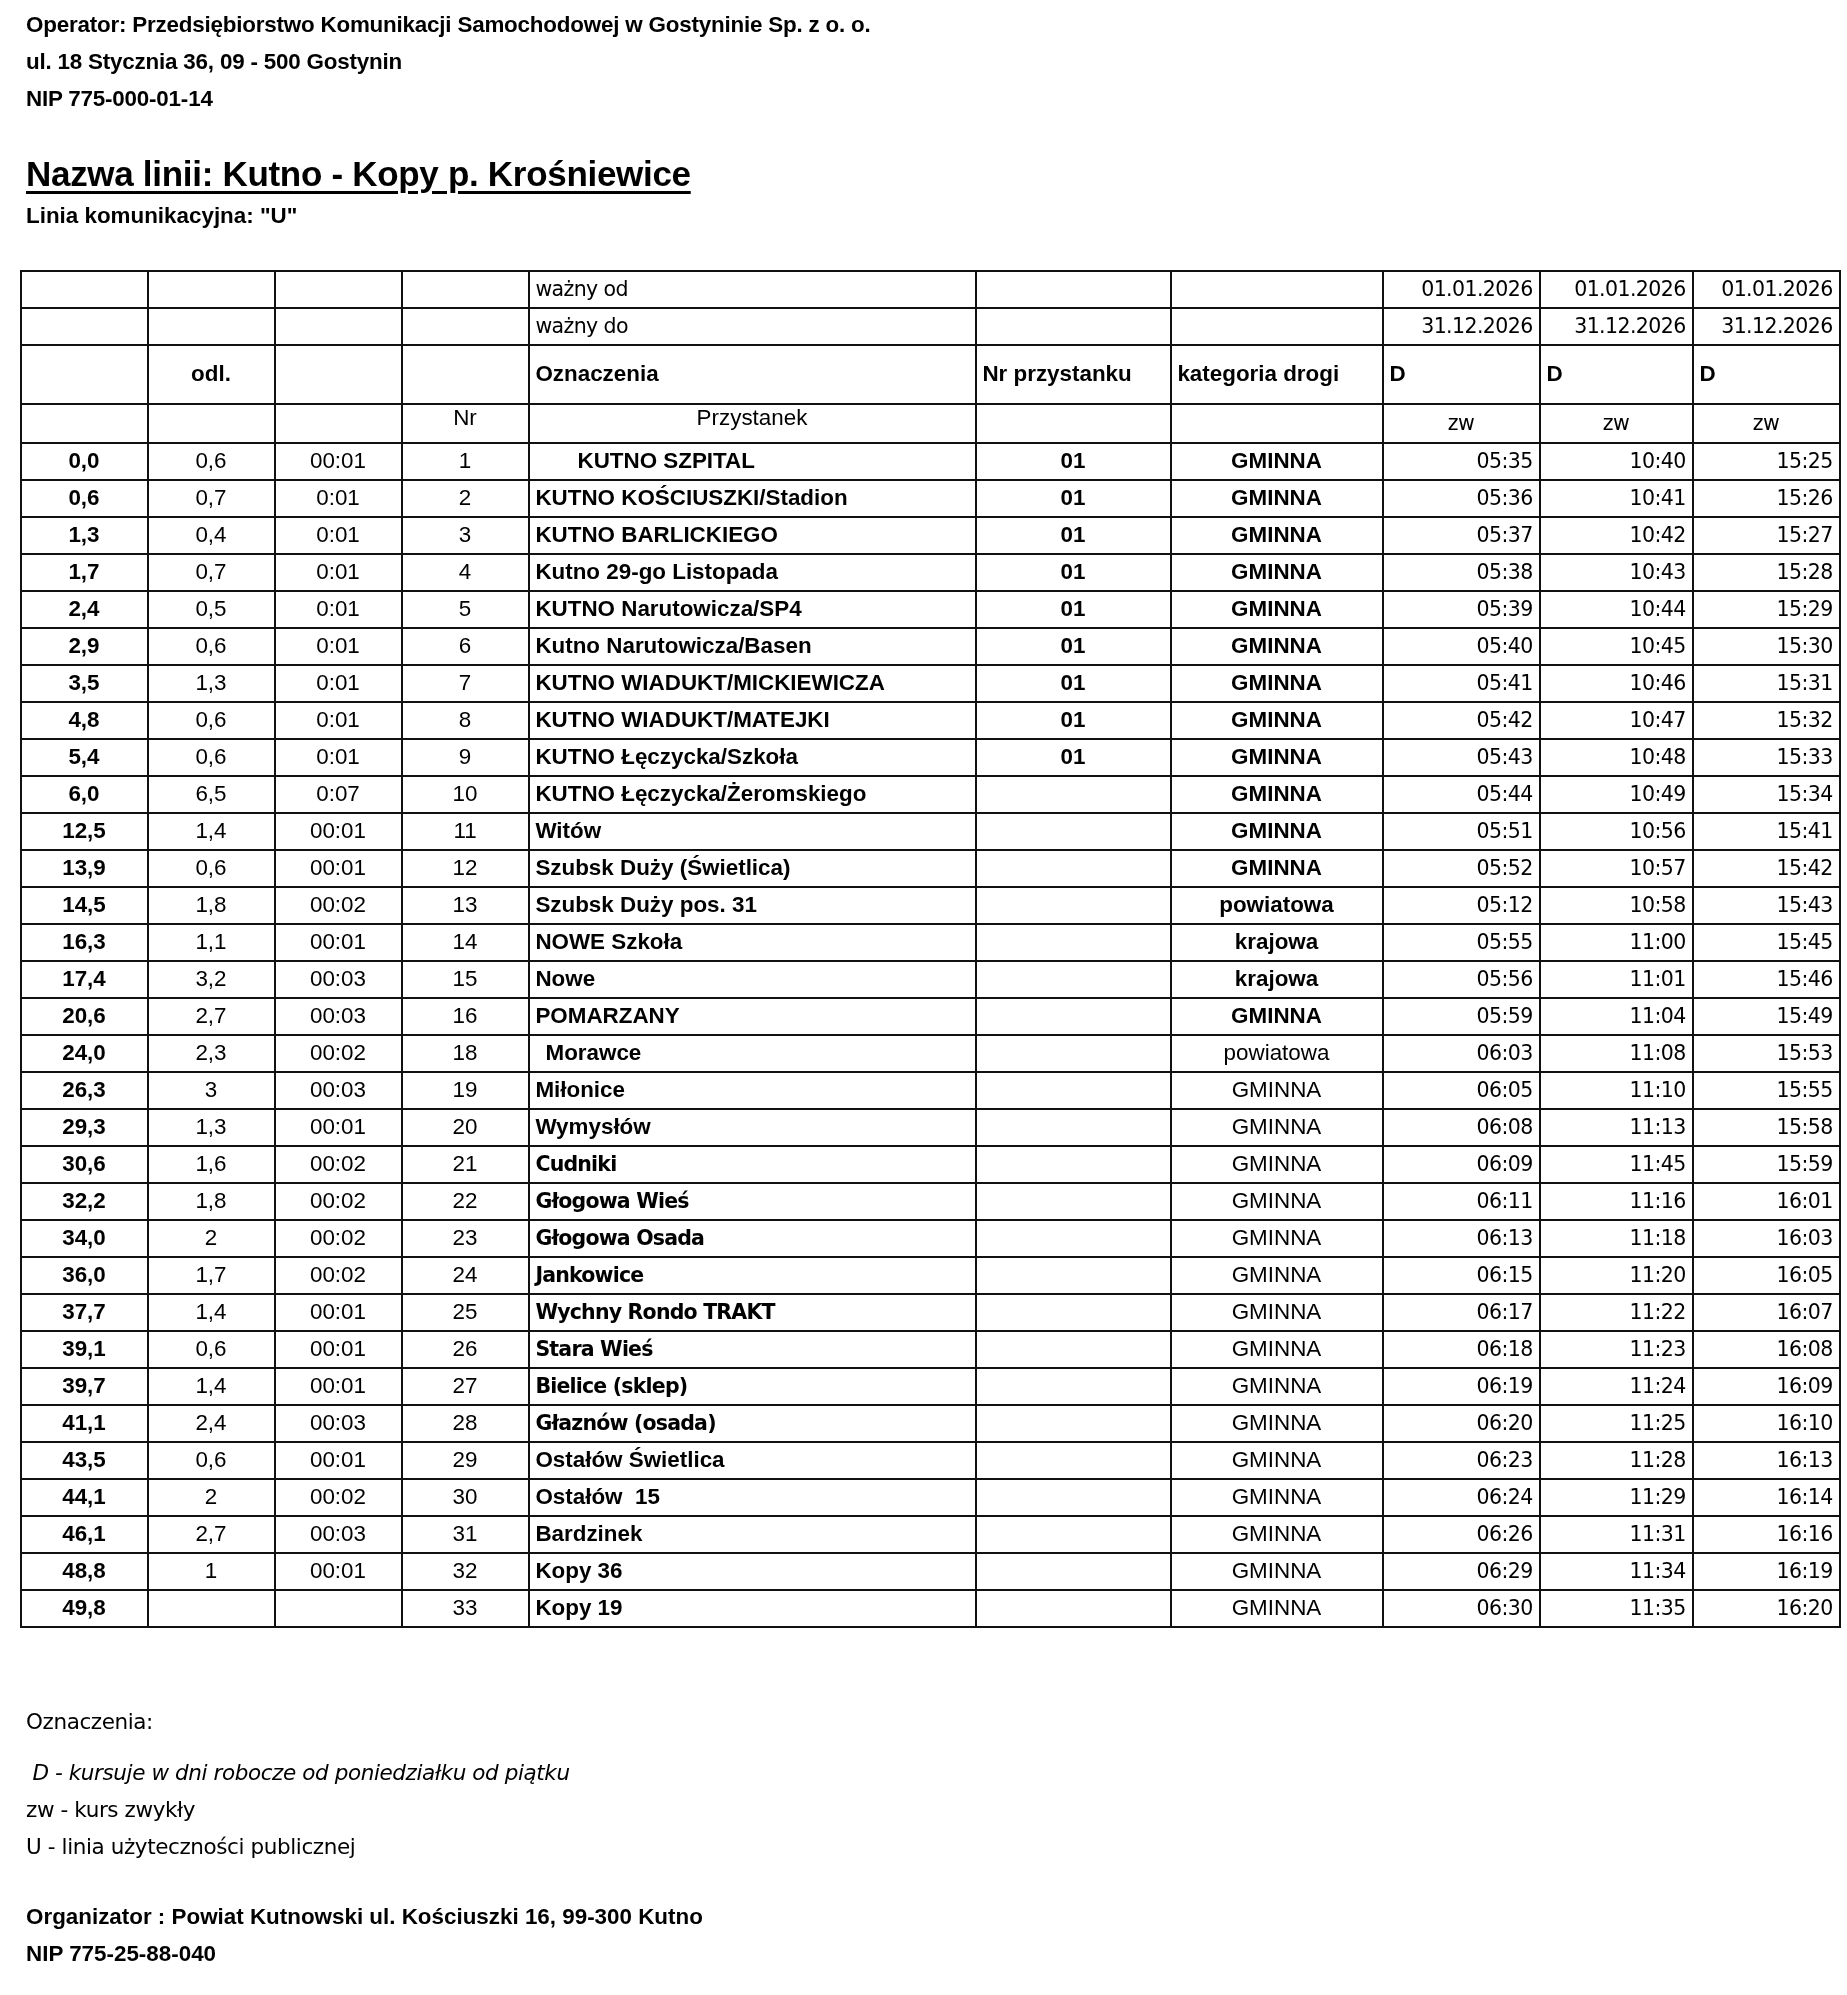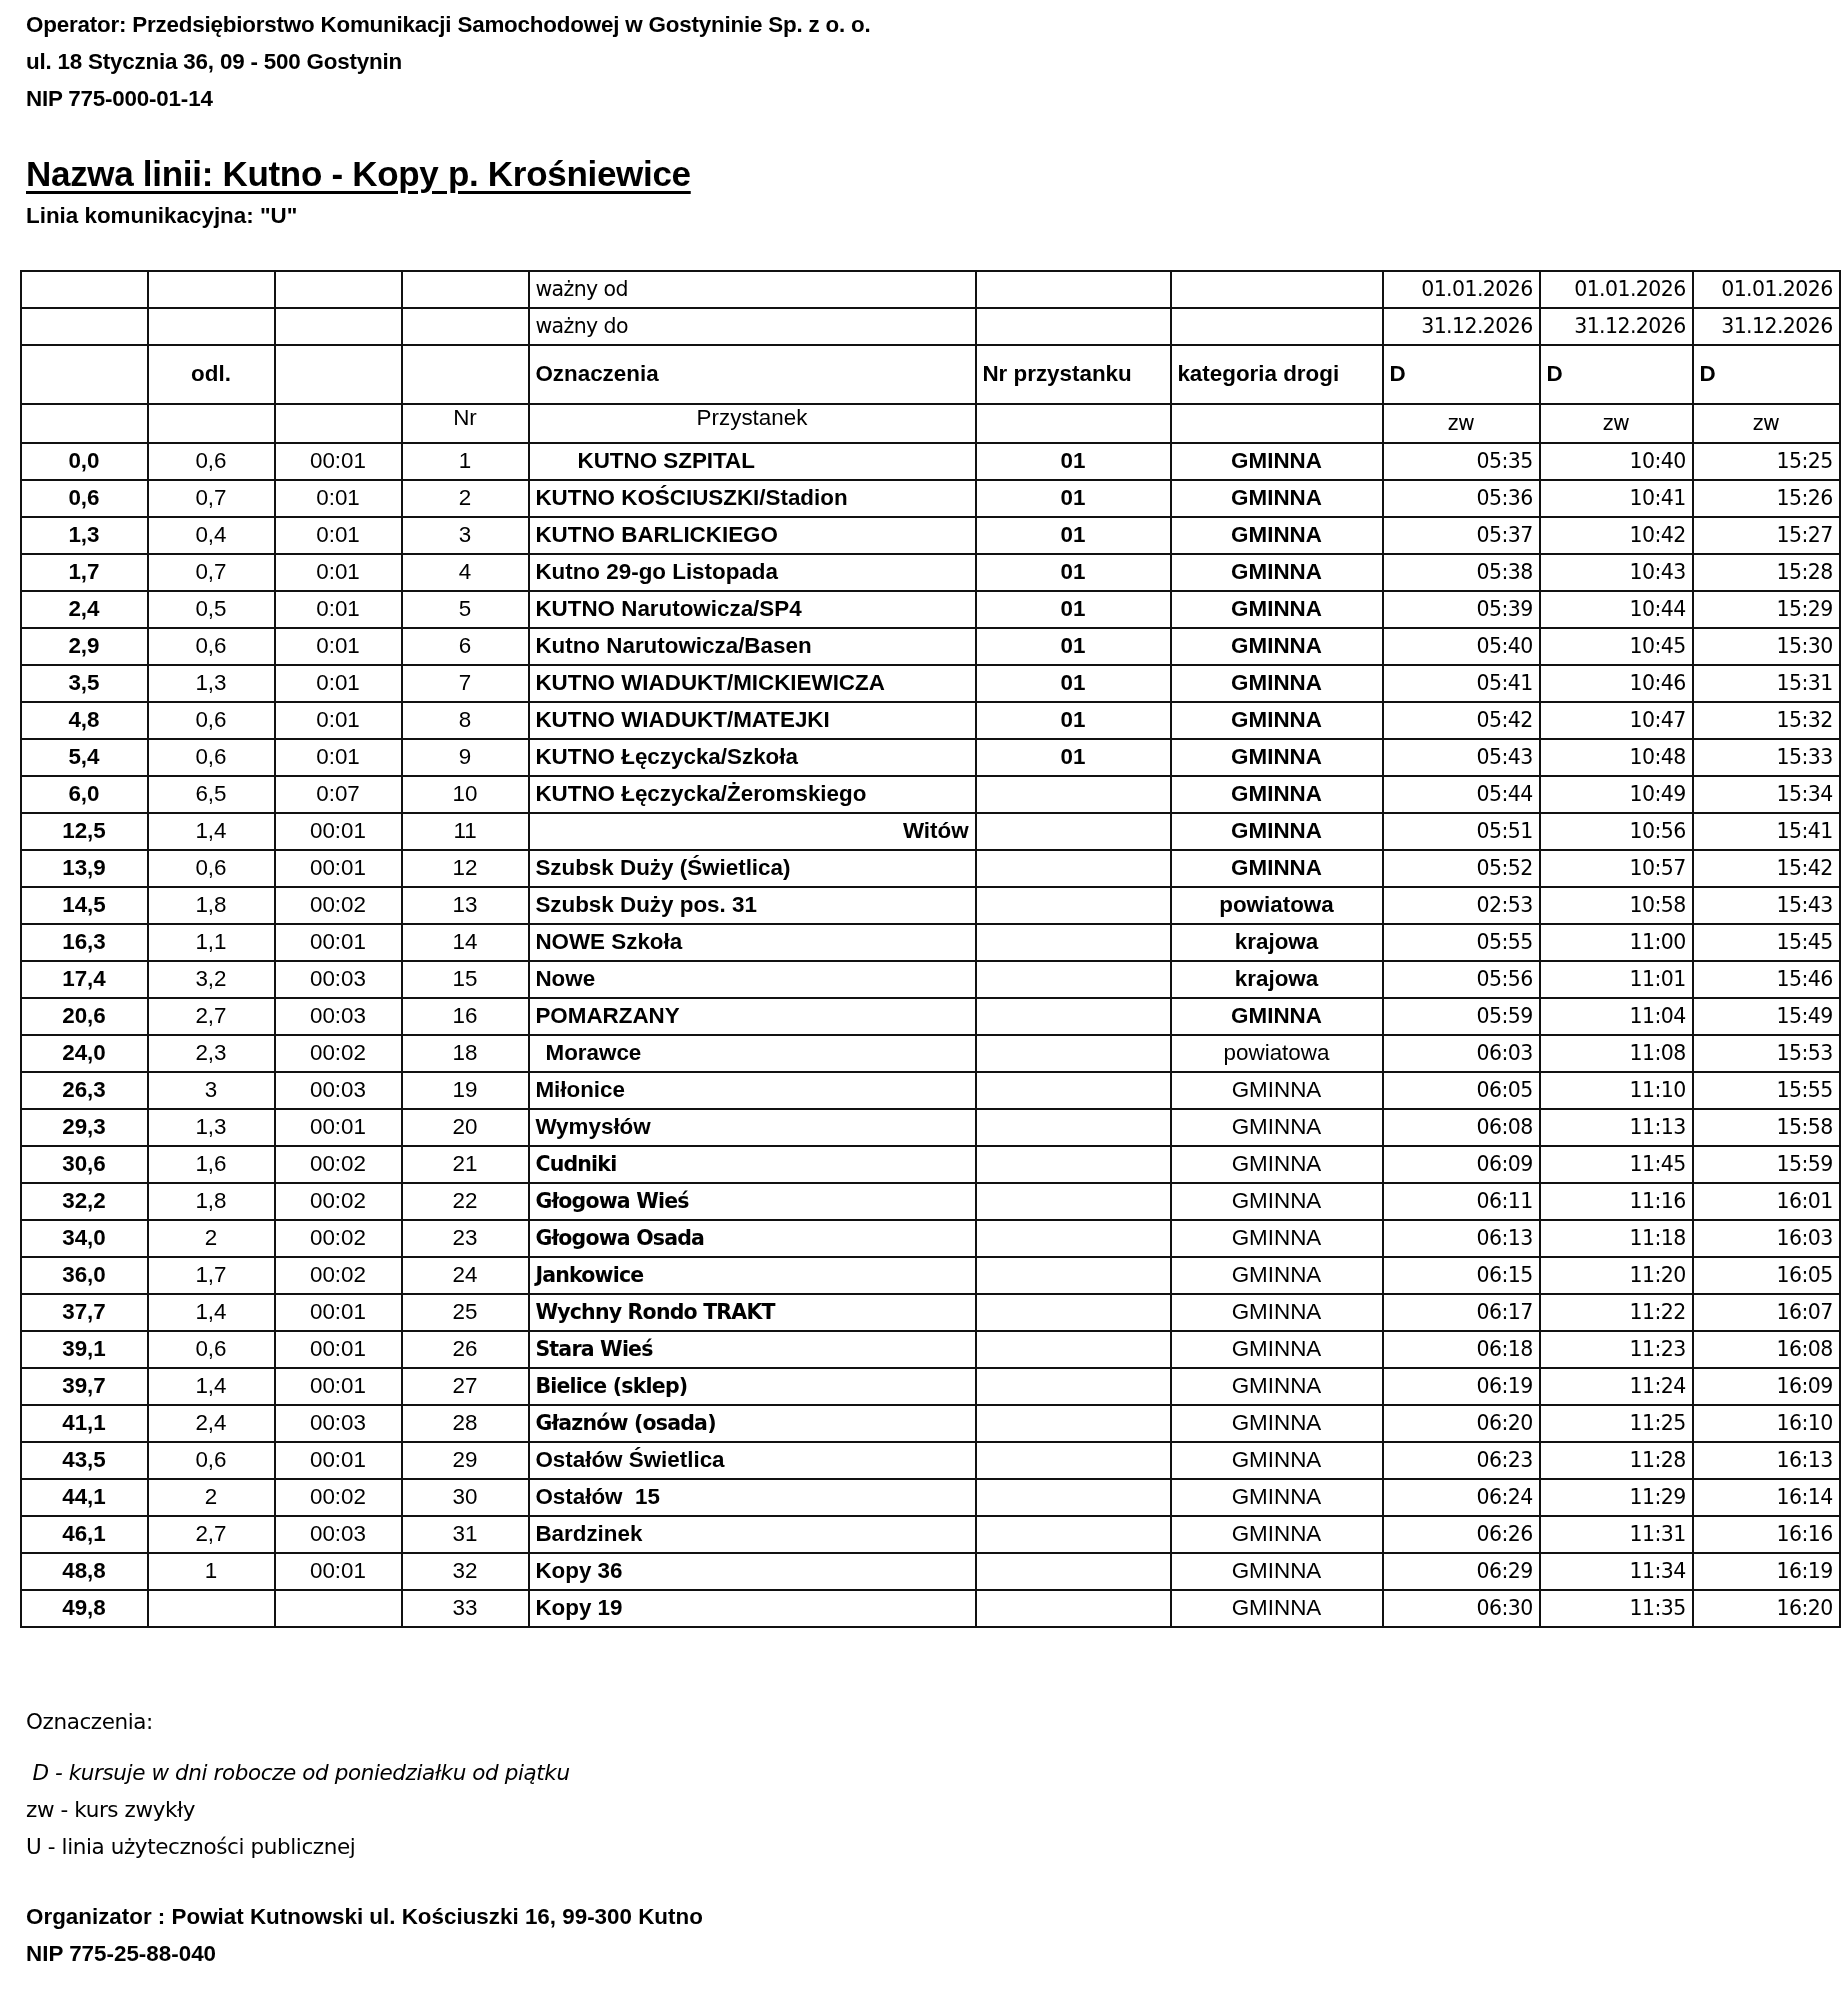--- a/index.html
+++ b/index.html
@@ -220,21 +220,21 @@
         <td class="c b">GMINNA</td>
         <td class="r cal">05:44</td>
         <td class="r cal">10:49</td>
         <td class="r cal">15:34</td>
       </tr>
       <tr>
         <td class="c b">12,5</td>
         <td class="c">1,4</td>
         <td class="c">00:01</td>
         <td class="c">11</td>
-        <td class="l b" style="white-space: pre; text-align: right;">Witów</td>
+        <td class="l b" style="white-space: pre;">Witów</td>
         <td class="c b"></td>
         <td class="c b">GMINNA</td>
         <td class="r cal">05:51</td>
         <td class="r cal">10:56</td>
         <td class="r cal">15:41</td>
       </tr>
       <tr>
         <td class="c b">13,9</td>
         <td class="c">0,6</td>
         <td class="c">00:01</td>
@@ -247,21 +247,21 @@
         <td class="r cal">15:42</td>
       </tr>
       <tr>
         <td class="c b">14,5</td>
         <td class="c">1,8</td>
         <td class="c">00:02</td>
         <td class="c">13</td>
         <td class="l b" style="white-space: pre;">Szubsk Duży pos. 31</td>
         <td class="c b"></td>
         <td class="c b">powiatowa</td>
-        <td class="r cal">02:53</td>
+        <td class="r cal">05:12</td>
         <td class="r cal">10:58</td>
         <td class="r cal">15:43</td>
       </tr>
       <tr>
         <td class="c b">16,3</td>
         <td class="c">1,1</td>
         <td class="c">00:01</td>
         <td class="c">14</td>
         <td class="l b" style="white-space: pre;">NOWE Szkoła</td>
         <td class="c b"></td>

